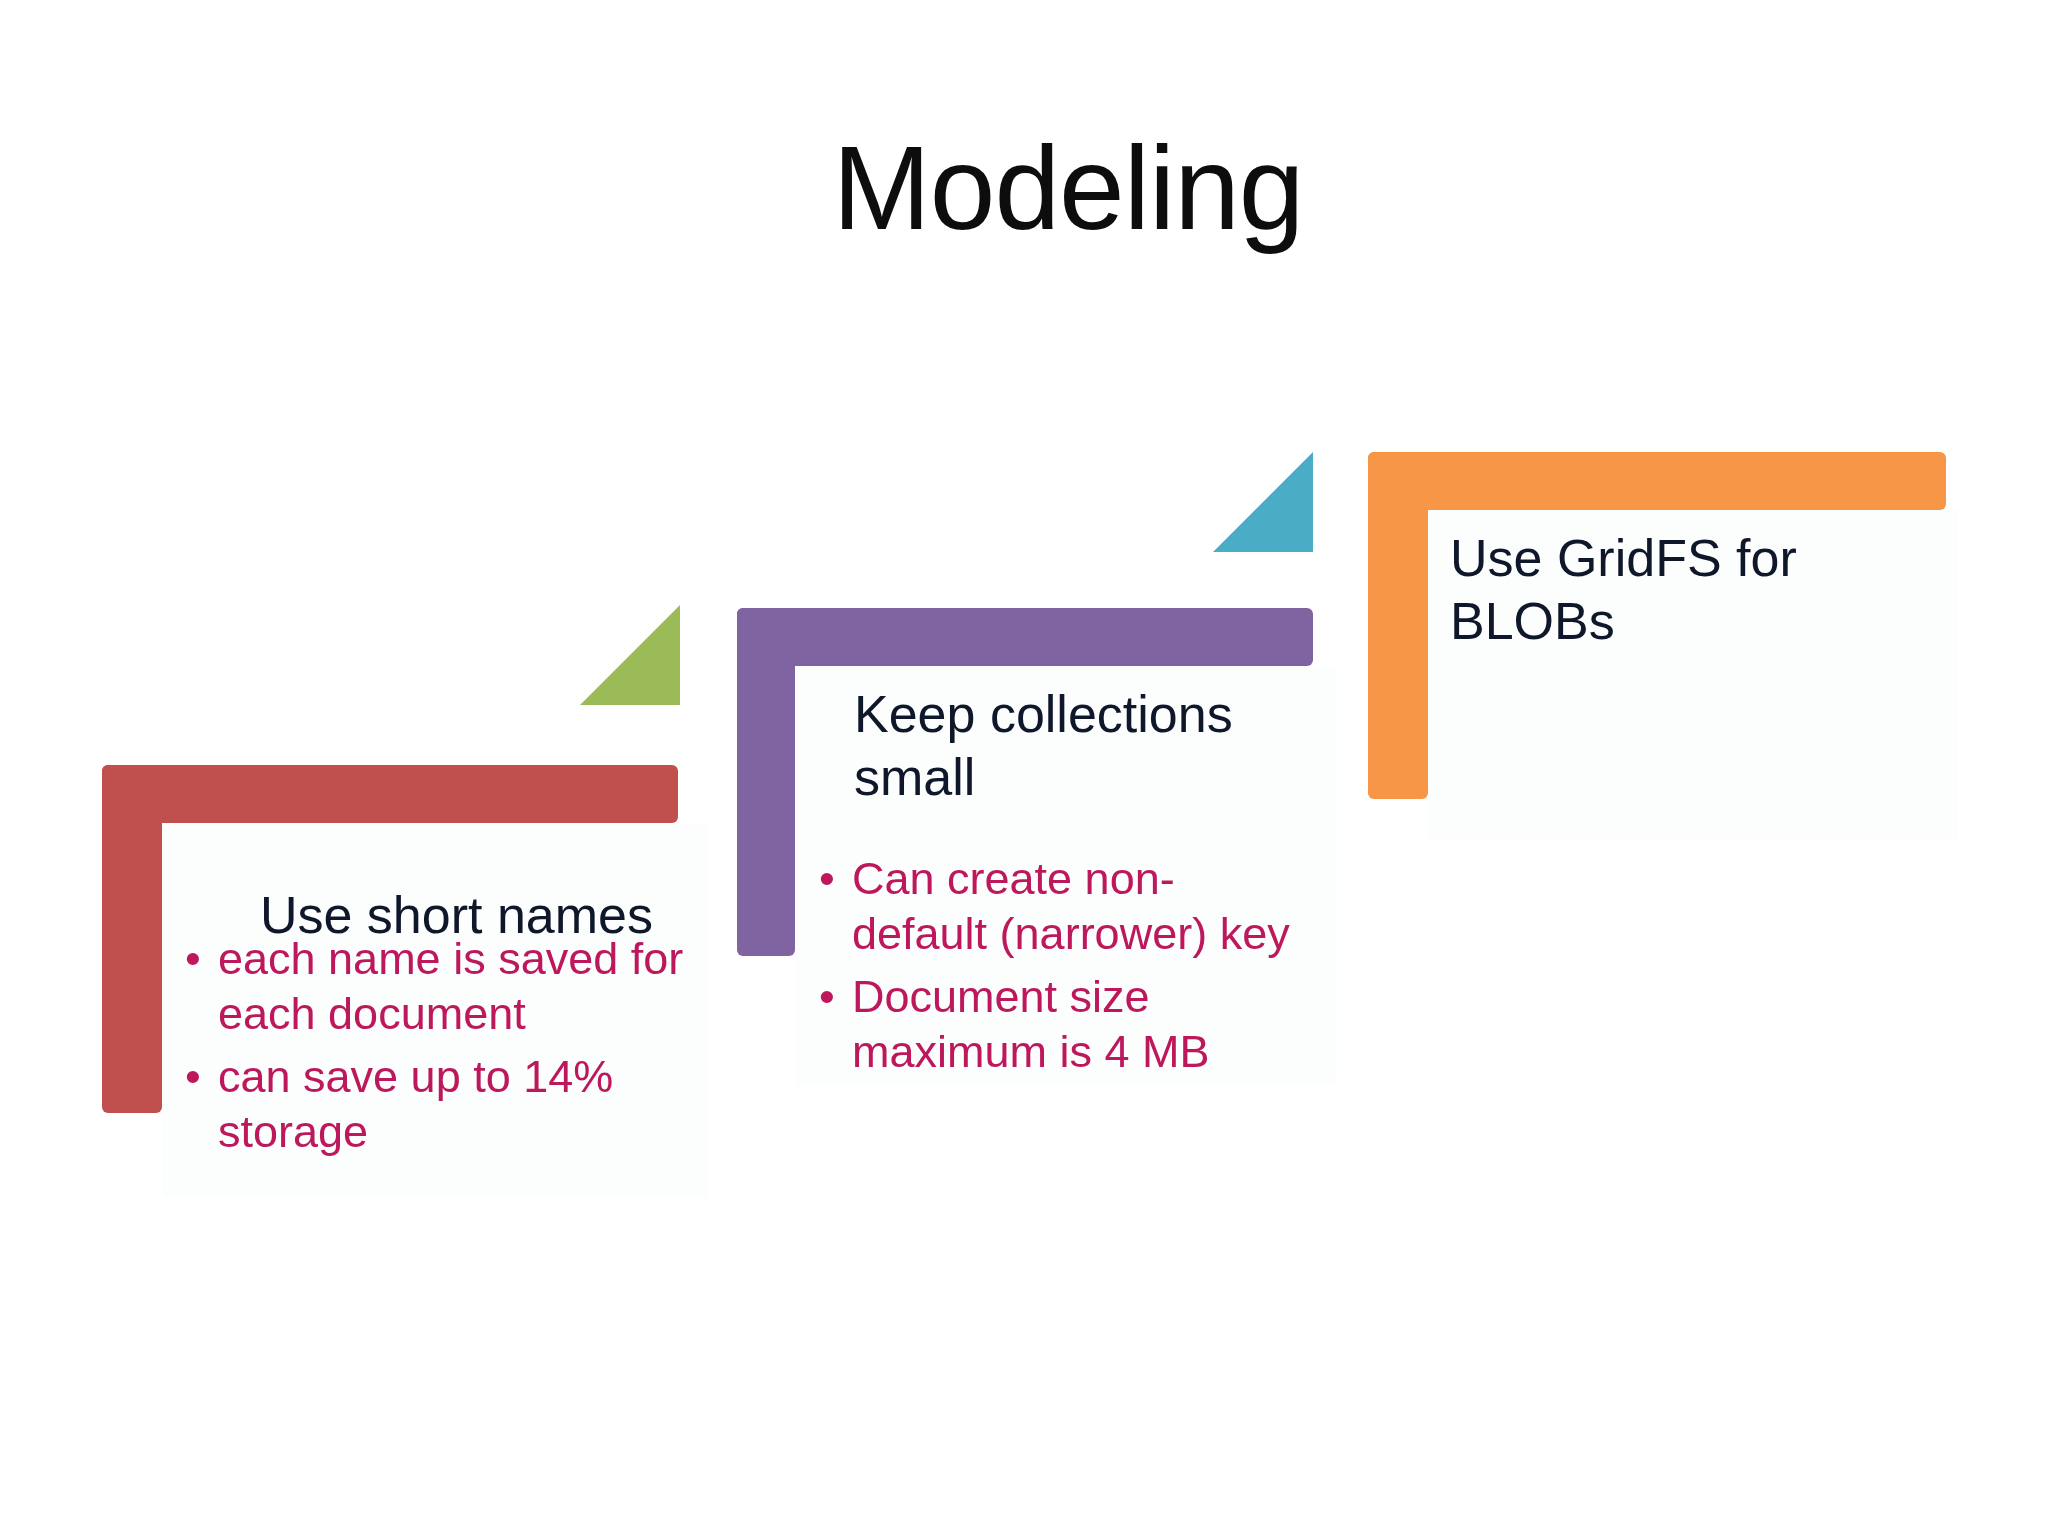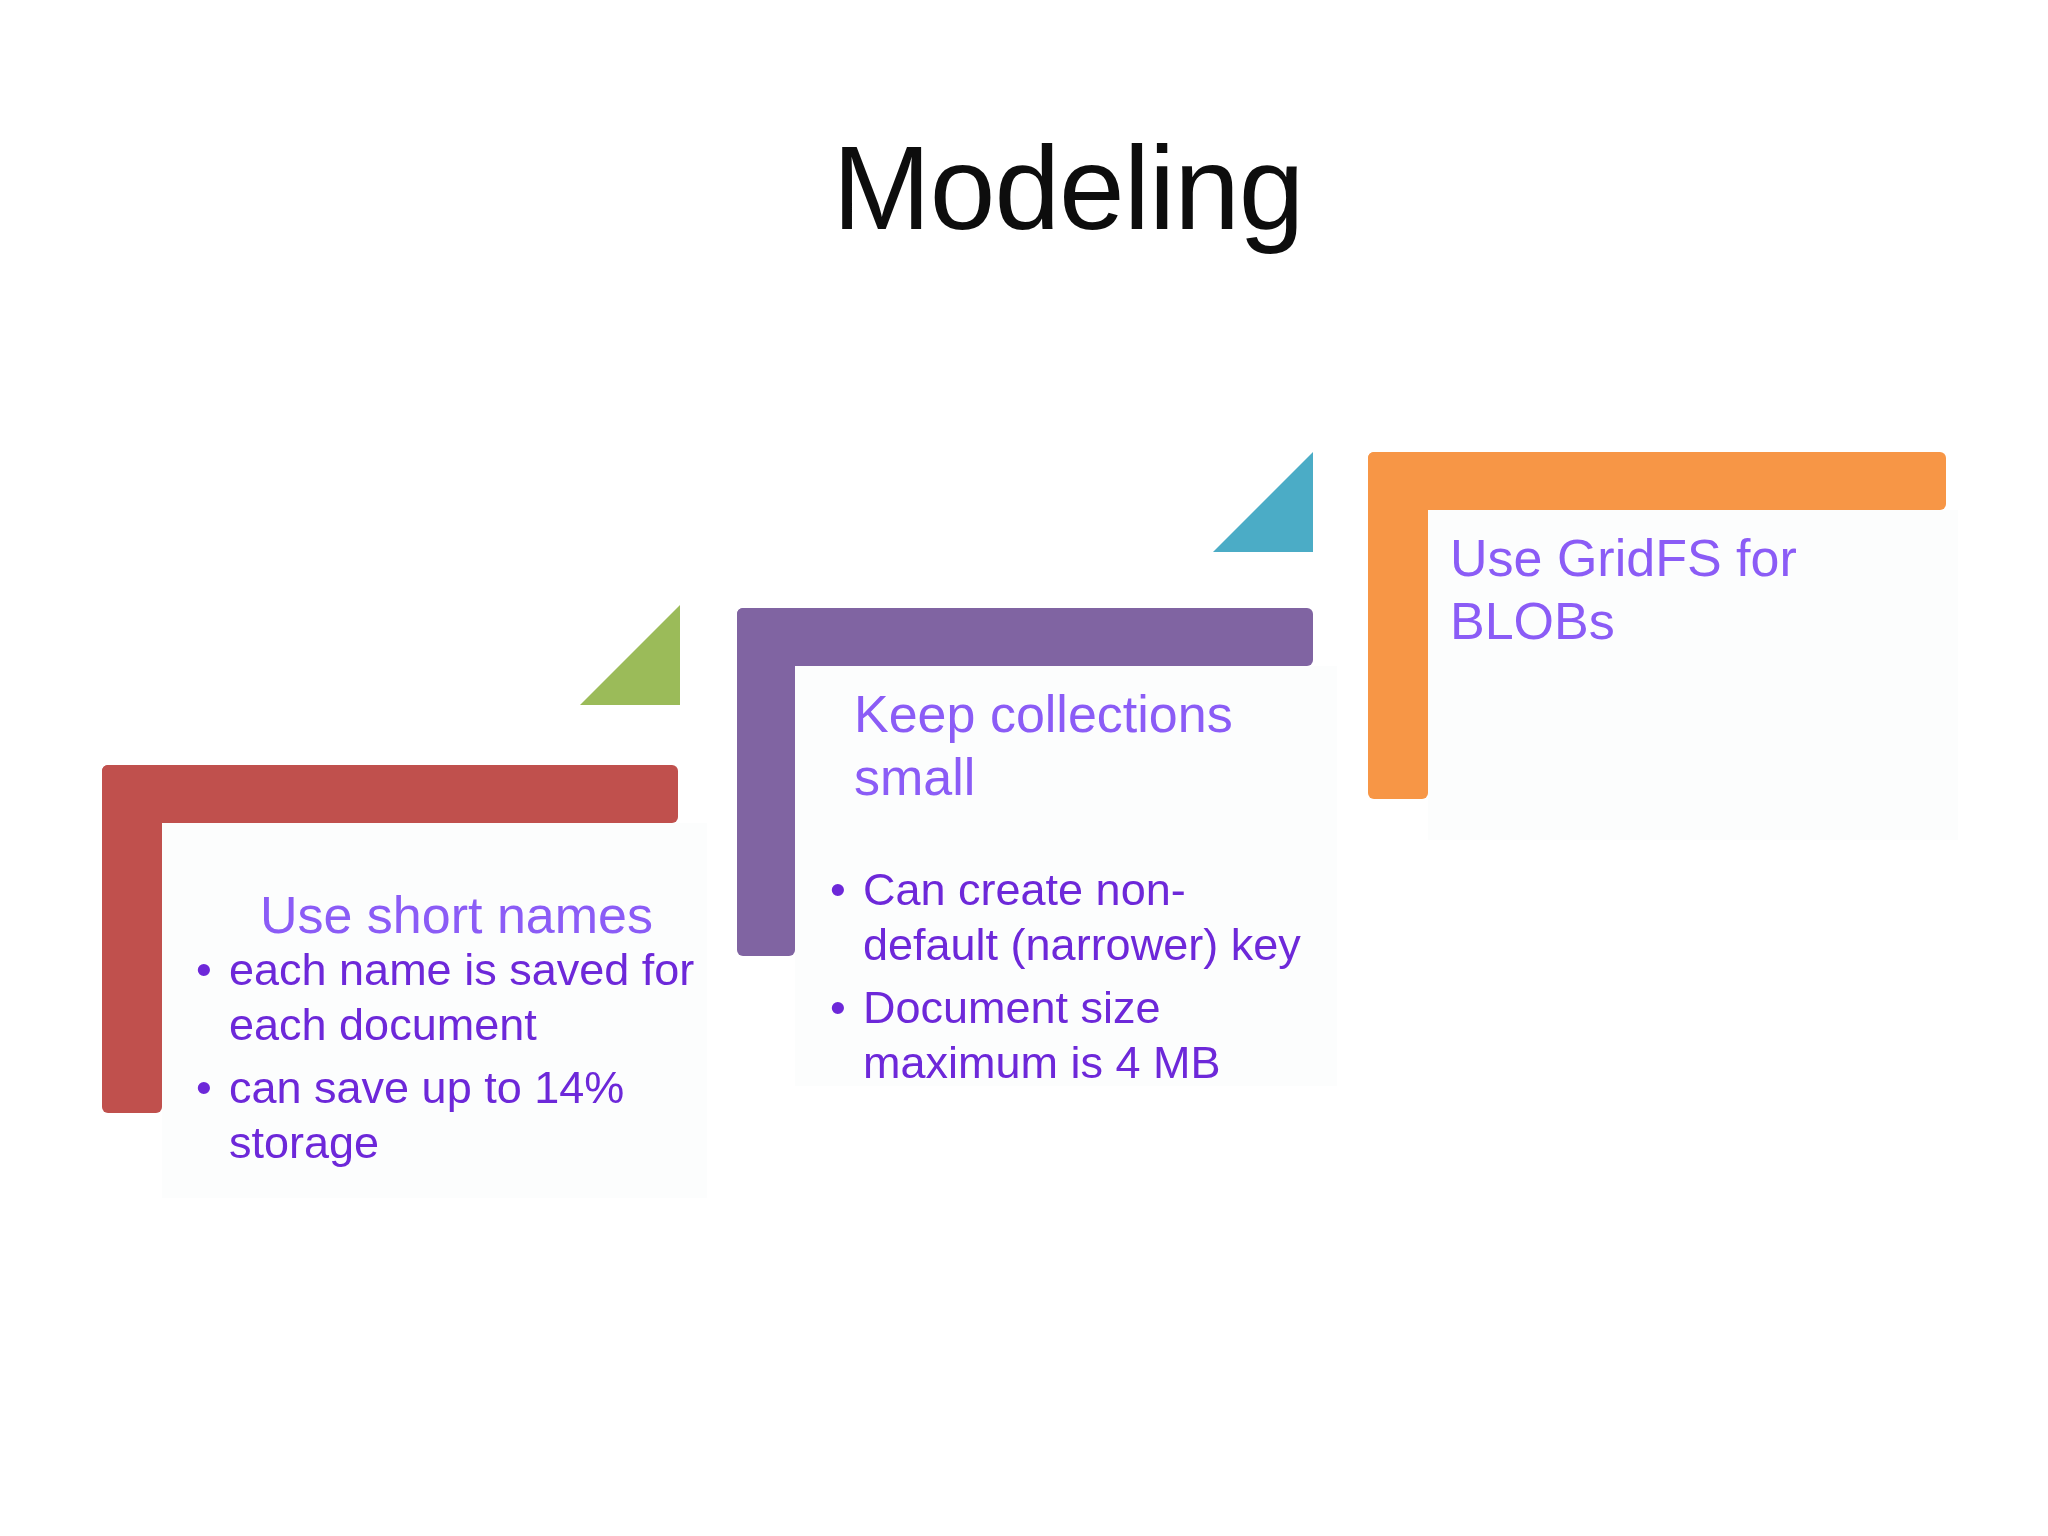--- a/index.html
+++ b/index.html
@@ -37,31 +37,31 @@
   }
   .panel {
     position: absolute;
     background: #fcfdfd;
   }
   .step-title {
     position: absolute;
     font-size: 52px;
     line-height: 63px;
     font-weight: 400;
-    color: #8b5cf6;
+    color: #0f172a;
     white-space: pre-line;
   }
   .bullets {
     position: absolute;
-    margin: 12px;
+    margin: 1px;
     padding: 0;
     list-style: none;
     font-size: 45px;
     line-height: 55px;
-    color: #6d28d9;
+    color: #be185d;
   }
   .bullets li {
     position: relative;
     padding-left: 33px;
     margin: 0 0 8px 0;
     white-space: pre-line;
   }
   .bullets li::before {
     content: "\2022";
     position: absolute;

